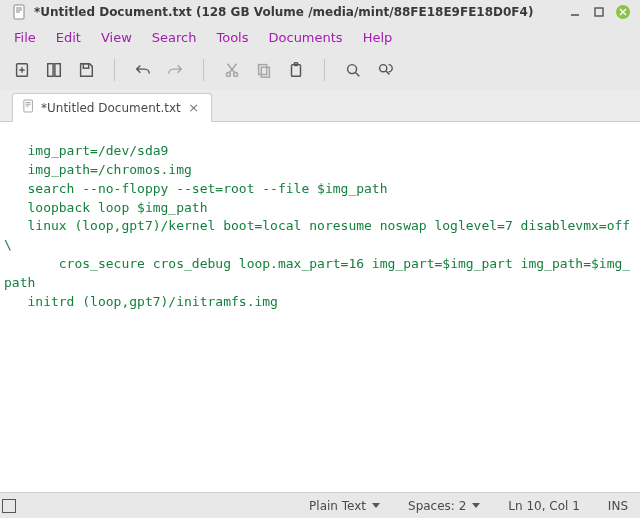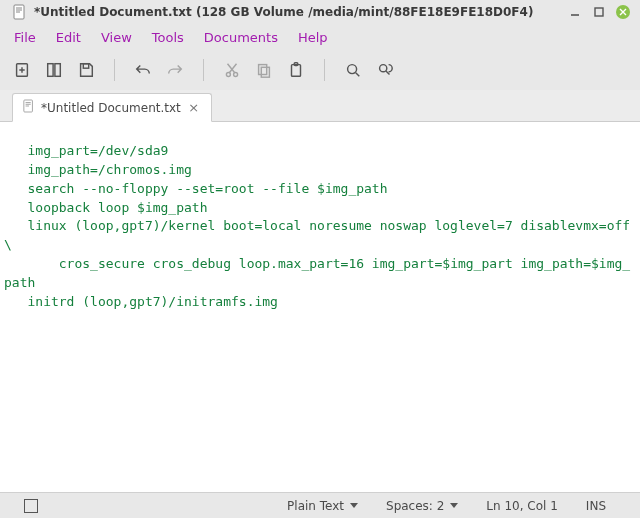--- a/index.html
+++ b/index.html
@@ -124,21 +124,21 @@
     outline: none;
   }
   
   .statusbar {
     height: 26px;
     background: #e8e8e8;
     border-top: 1px solid #d0d0d0;
     display: flex; align-items: center;
     font-size: 12px;
     color: #4a4a4a;
-    padding: 0 24px;
+    padding: 0 2px;
     gap: 8px;
   }
   .statusbar .sq {
     width: 14px; height: 14px;
     border: 1.5px solid #555;
   }
   .statusbar .spacer { flex: 1; }
   .statusbar .cell {
     display: flex; align-items: center;
     padding: 0 10px;
@@ -182,20 +182,21 @@
             <path d="M1 1l6 6M7 1l-6 6" stroke="#fff" stroke-width="1.4"></path>
           </svg>
       </span>
     </span>
   </div>
 
   <div class="menubar">
     <div class="menu-item">File</div>
     <div class="menu-item">Edit</div>
     <div class="menu-item">View</div>
+    <div class="menu-item">Search</div>
     <div class="menu-item">Tools</div>
     <div class="menu-item">Documents</div>
     <div class="menu-item">Help</div>
   </div>
 
   <div class="toolbar">
     <div class="tbtn">
       <svg viewBox="0 0 20 20">
           <rect x="4" y="3" width="12" height="14" rx="1"></rect>
           <path d="M10 7v6M7 10h6"></path>

